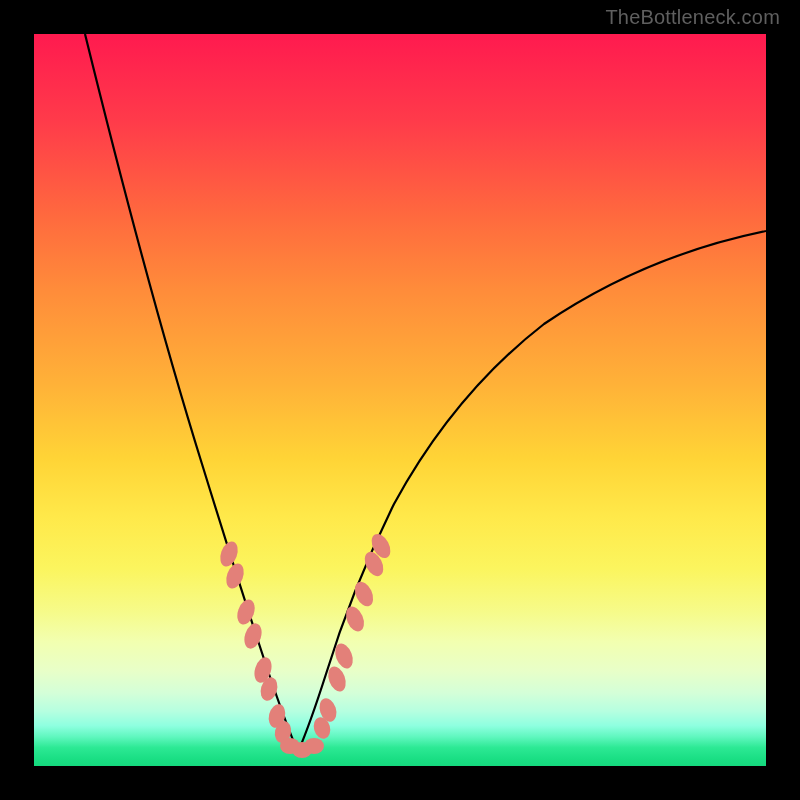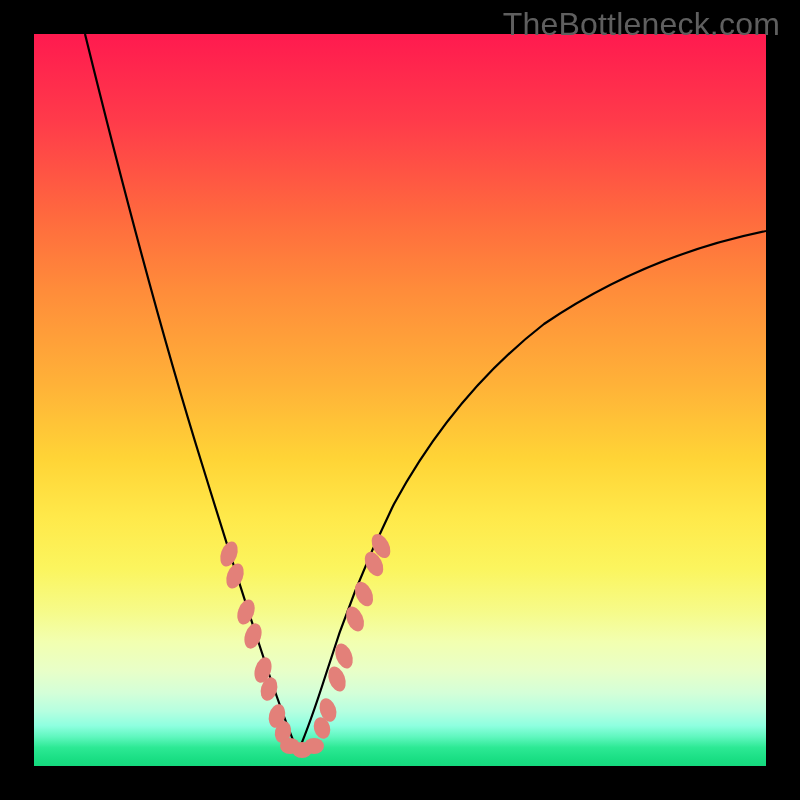--- a/index.html
+++ b/index.html
@@ -54,21 +54,21 @@
       #2ce994 97.5%,
       #1adf84 99%,
       #15d97e 100%
     );
   }
   .attribution {
     position: absolute;
     top: 6px;
     right: 20px;
     color: #5f5f5f;
-    font-size: 32px;
+    font-size: 20px;
     letter-spacing: 0.2px;
     font-weight: 400;
   }
   svg.curve {
     position: absolute;
     inset: 0;
   }
 </style>
 </head>
 <body>

